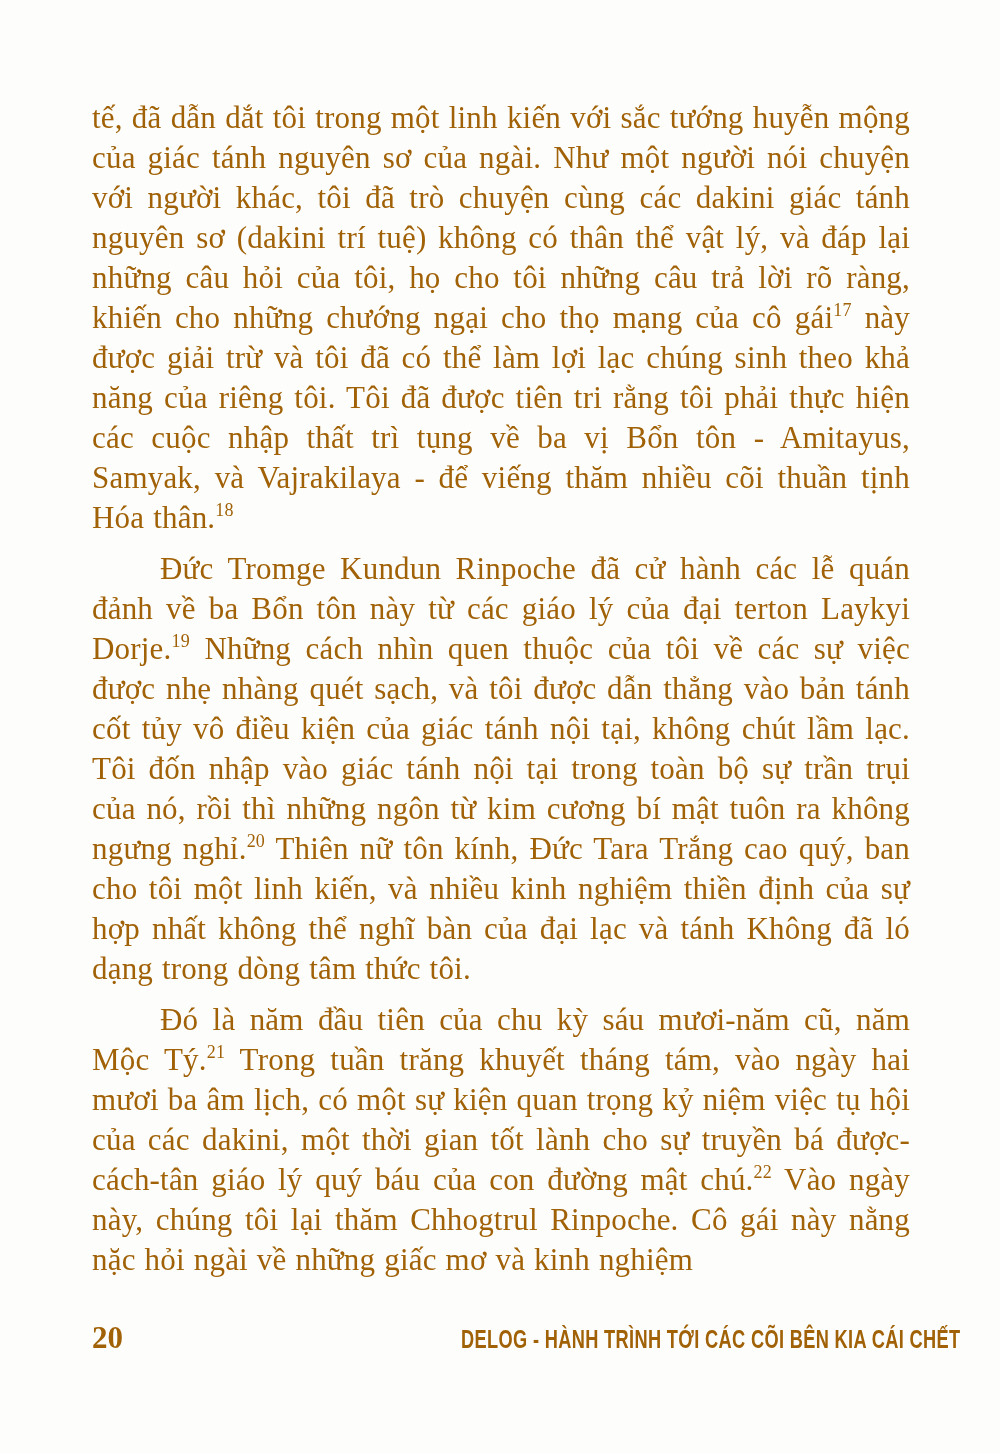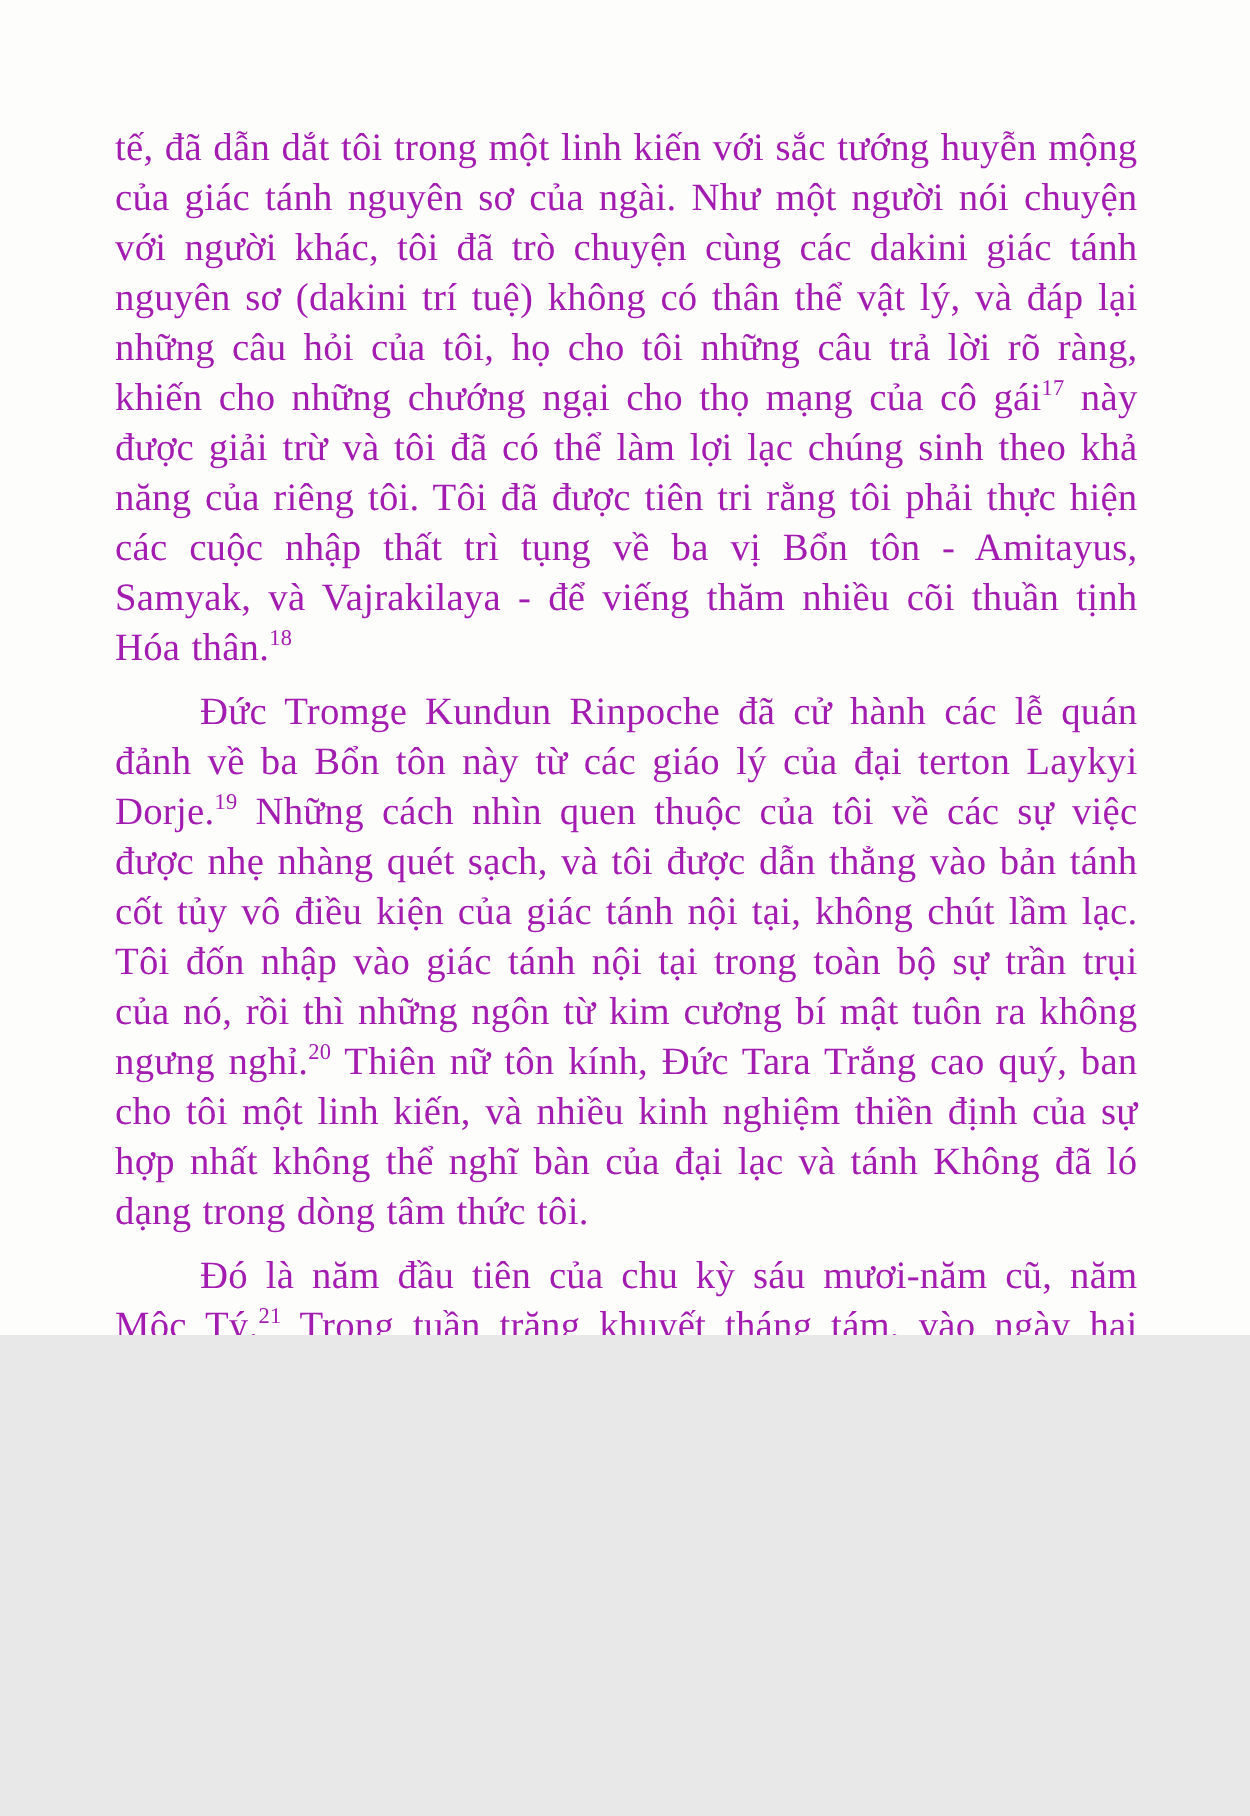--- a/index.html
+++ b/index.html
@@ -3,26 +3,26 @@
 <meta charset="utf-8">
 <style>
   html, body {
     margin: 0;
     padding: 0;
     background: #e8e8e8;
   }
   .page {
     position: relative;
     width: 1000px;
-    height: 1068px;
+    height: 1453px;
     margin: 0 auto;
     background: #fdfdfc;
     overflow: hidden;
     font-family: "Liberation Serif", "DejaVu Serif", serif;
-    color: #a21caf;
+    color: #a16207;
   }
   .text-block {
     position: absolute;
     left: 92px;
     top: 98px;
     width: 818px;
   }
   .body-paragraph {
     margin: 0 0 11px 0;
     font-size: 31px;

